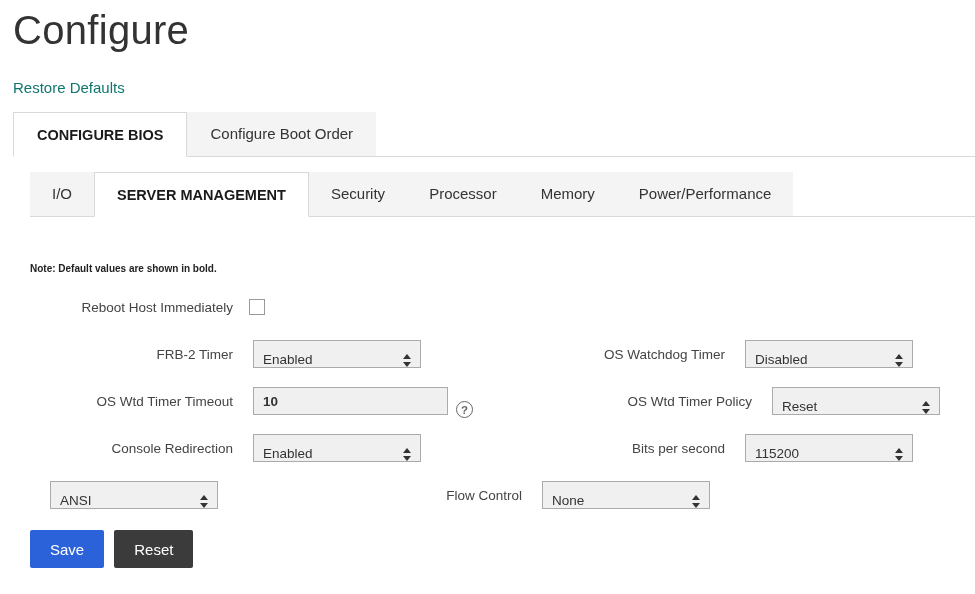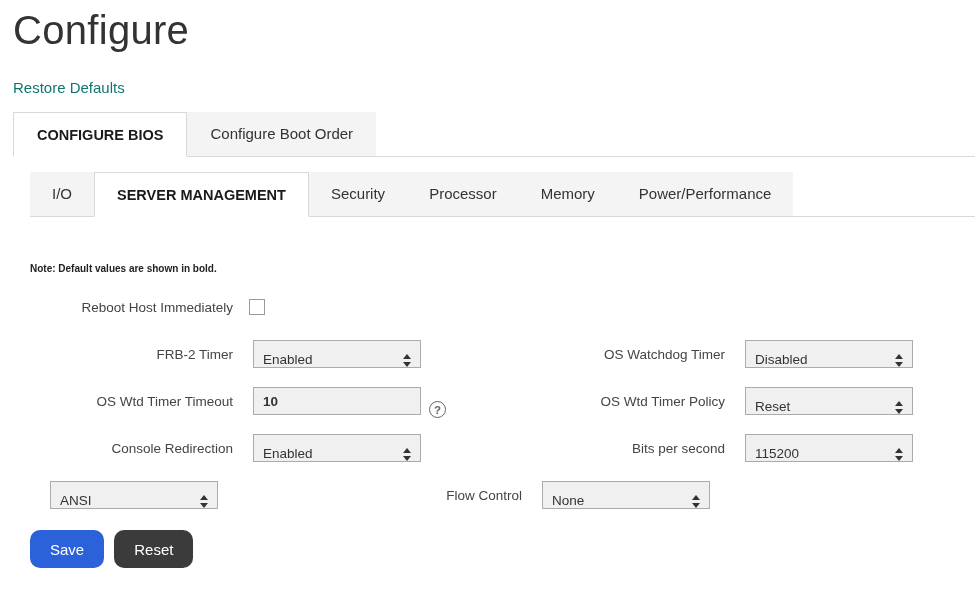--- a/index.html
+++ b/index.html
@@ -34,40 +34,40 @@
   .frow { display: flex; align-items: center; margin-bottom: 19px; height: 28px; }
   .lbl { width: 203px; text-align: right; font-size: 13.5px; color: #444;
     white-space: nowrap; }
   .lbl-r { width: 304px; text-align: right; font-size: 13.5px; color: #444;
     white-space: nowrap; }
   .ctl { width: 168px; height: 28px; margin-left: 20px; background: #f0f0f0;
     border: 1px solid #ababab; display: flex; align-items: flex-end;
     justify-content: space-between; padding: 0 9px; font-size: 13.5px; color: #333;
     cursor: pointer; }
   .ctl-r { }
-  .txtinput { width: 168px; height: 28px; margin-left: 20px; background: #f0f0f0;
+  .txtinput { width: 195px; height: 28px; margin-left: 20px; background: #f0f0f0;
     border: 1px solid #ababab; padding: 0 9px; font-size: 13.5px; font-weight: bold;
     color: #333; font-family: "Liberation Sans", sans-serif; }
   .spin { display: flex; flex-direction: column; gap: 3px; }
   .spin .up { width: 0; height: 0; border-left: 4px solid transparent;
     border-right: 4px solid transparent; border-bottom: 5px solid #333; }
   .spin .dn { width: 0; height: 0; border-left: 4px solid transparent;
     border-right: 4px solid transparent; border-top: 5px solid #333; }
 
   .chkbox { width: 16px; height: 16px; margin-left: 16px; accent-color: #fff;
     appearance: none; background: #fff; border: 1px solid #9a9a9a; cursor: pointer; }
 
   .help { width: 17px; height: 17px; border: 1.5px solid #666; border-radius: 50%;
     color: #666; font-size: 11.5px; font-weight: bold; display: flex;
     align-items: center; justify-content: center; margin-left: 8px;
     align-self: flex-end; margin-bottom: -3px; cursor: pointer; }
 
   
   .btnrow { margin: 21px 0 0 30px; display: flex; gap: 10px; }
-  .btn { height: 38px; padding: 0 20px; border: none; border-radius: 10px;
+  .btn { height: 38px; padding: 0 20px; border: none; border-radius: 2px;
     font-size: 15px; color: #fff; cursor: pointer;
     font-family: "Liberation Sans", sans-serif; }
   .btn-save { background: #2b62d9; }
   .btn-reset { background: #3b3b3b; }
 </style>
 </head>
 <body>
 
 
 

